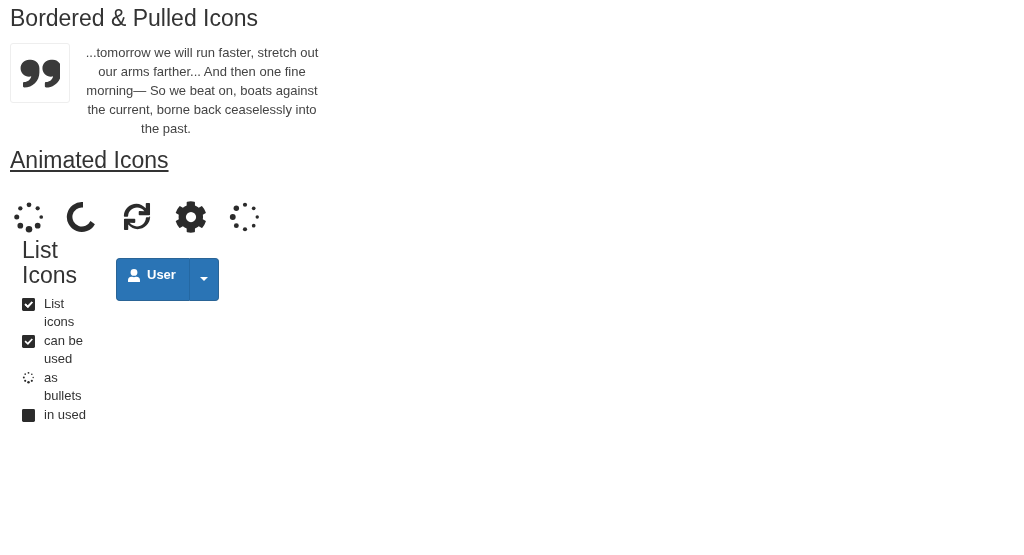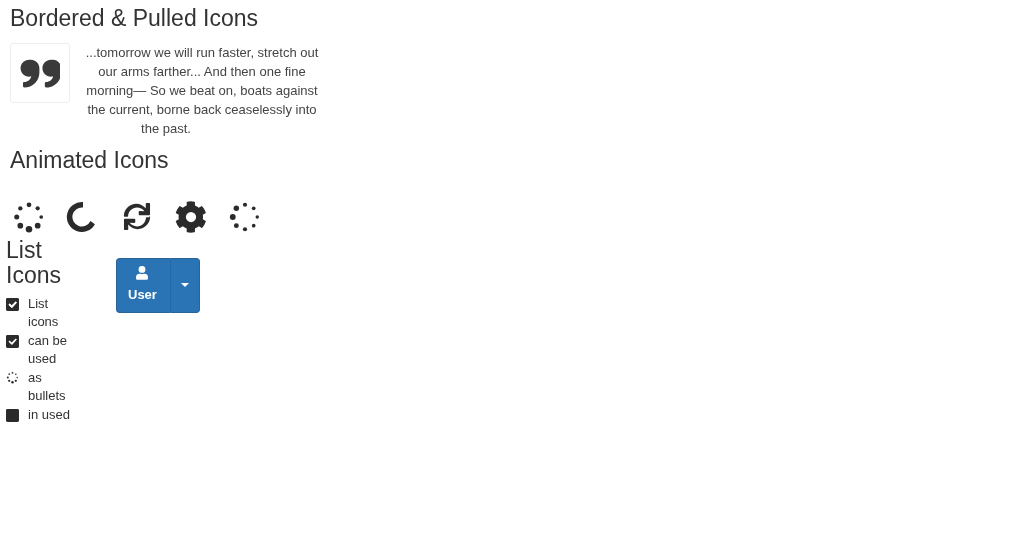--- a/index.html
+++ b/index.html
@@ -74,20 +74,21 @@
 
   
   #section-animated {
     position: absolute;
     left: 10px;
     top: 148px;
     width: 420px;
   }
   #section-animated .section-heading {
     margin-bottom: 21px;
+    text-decoration: underline;
   }
   .animated-row {
     display: flex;
     align-items: center;
     gap: 16px;
     padding-top: 4px;
   }
   .animated-row .anim-icon {
     width: 38px;
     height: 38px;
@@ -99,21 +100,21 @@
     display: block;
     fill: #2b2b2b;
   }
   .spin-cw { animation: spin 2s linear infinite; transform-origin: 50% 50%; }
   .pulse-cw { animation: spin 1s steps(8) infinite; transform-origin: 50% 50%; }
   @keyframes spin { from { transform: rotate(0deg);} to { transform: rotate(360deg);} }
 
   
   #section-list {
     position: absolute;
-    left: 6px;
+    left: 22px;
     top: 238px;
     width: 74px;
   }
   #section-list .section-heading {
     margin-bottom: 6px;
   }
   ul.fa-ul {
     list-style: none;
     margin: 0;
     padding: 0;
@@ -147,27 +148,26 @@
   }
   .btn-primary-main {
     background: #2a74b5;
     border: 1px solid #2a6496;
     border-right: none;
     border-radius: 4px 0 0 4px;
     color: #ffffff;
     font-family: "Liberation Sans", sans-serif;
     font-size: 13px;
     font-weight: 700;
-    padding: 7px 13px 7px 11px;
+    padding: 7px 13px 15px 11px;
     display: inline-flex;
     align-items: center;
     gap: 7px;
     cursor: pointer;
     line-height: 1.42857;
-    flex-direction: column;
   }
   .btn-primary-main .user-glyph { width: 12px; height: 13px; display: block; }
   .btn-primary-main .user-glyph svg { display: block; fill: #ffffff; }
   .btn-primary-toggle {
     background: #2a74b5;
     border: 1px solid #2a6496;
     border-left: 1px solid #2468a3;
     border-radius: 0 4px 4px 0;
     color: #ffffff;
     padding: 7px 10px;

